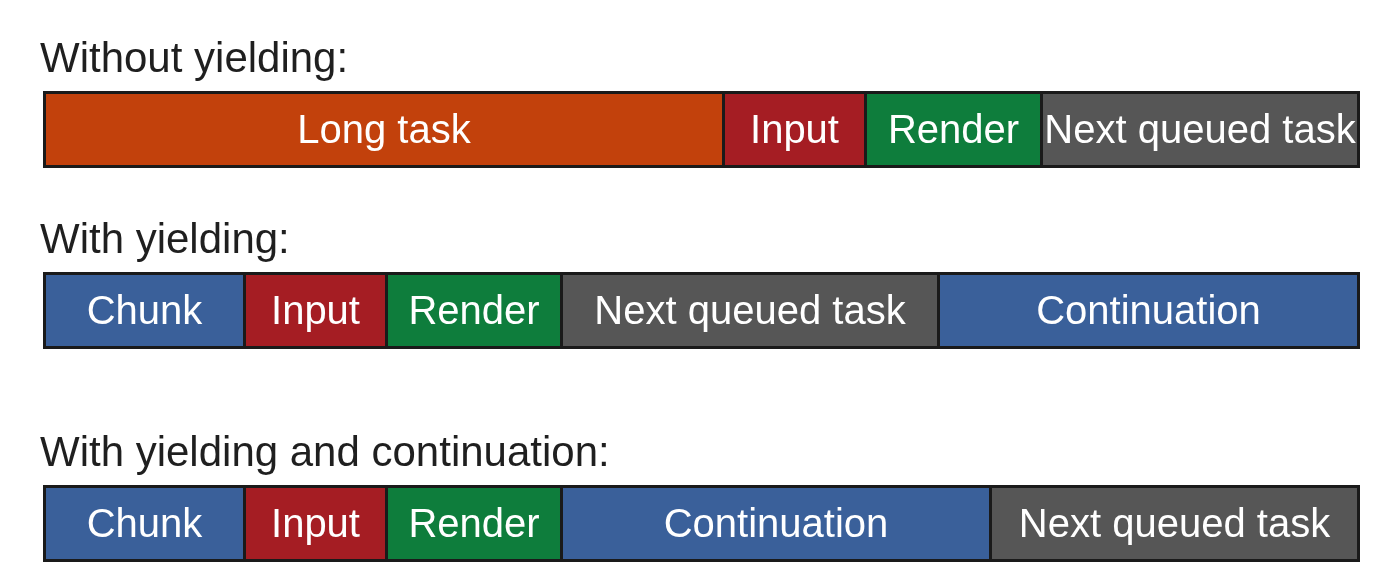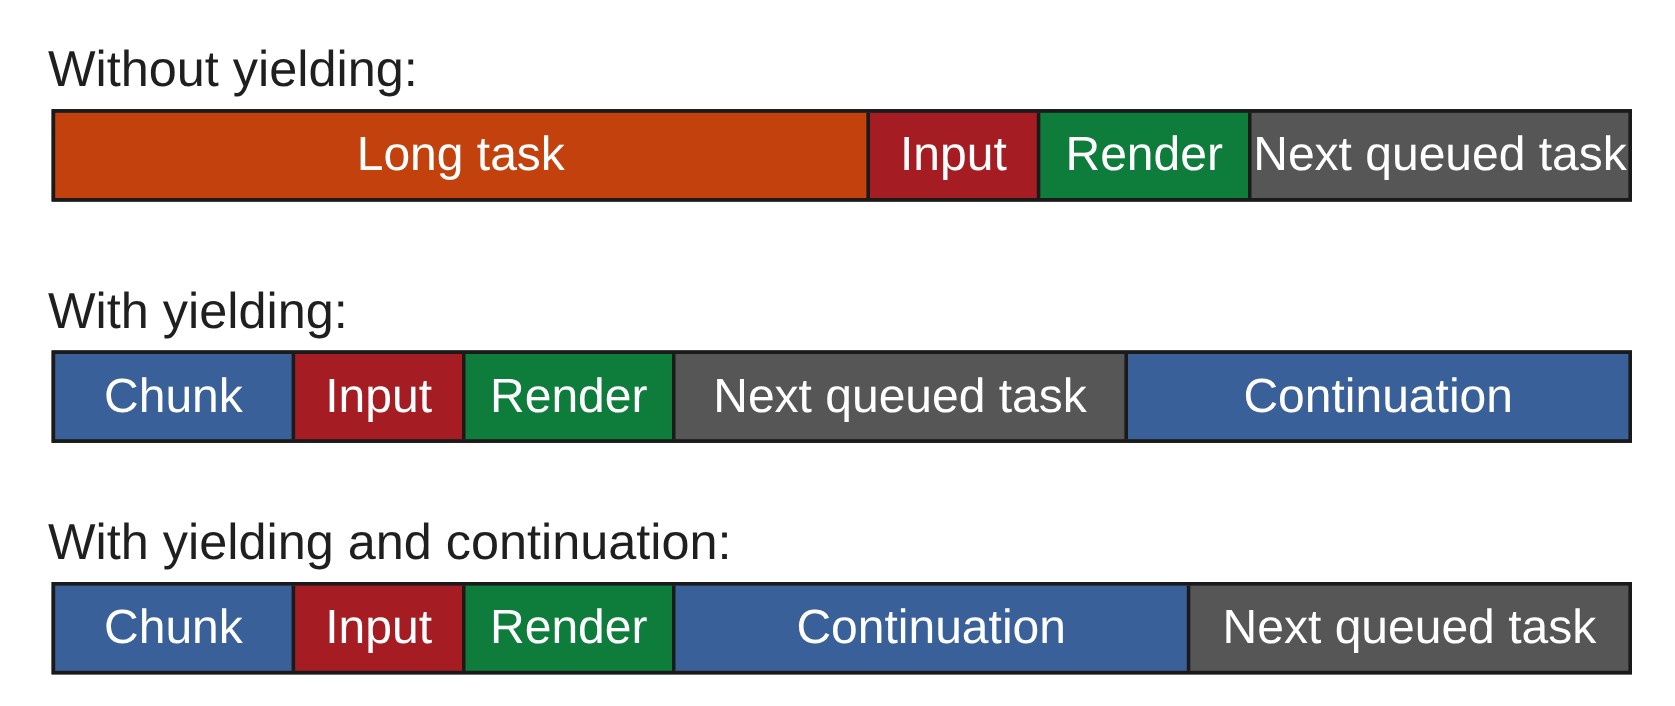--- a/index.html
+++ b/index.html
@@ -22,21 +22,21 @@
     height: 588px;
     background: var(--bg);
     border-radius: 15px;
   }
   .row {
     position: absolute;
     left: 43px;
     width: 1317px;
   }
   .row-0 { top: 37px; }
-  .row-1 { top: 238px; }
+  .row-1 { top: 218px; }
   .row-2 { top: 431px; }
   .row-label {
     font-size: 42px;
     line-height: 42px;
     color: var(--label);
     margin: 0 0 12px -3px;
     white-space: nowrap;
   }
   .bar {
     display: flex;

